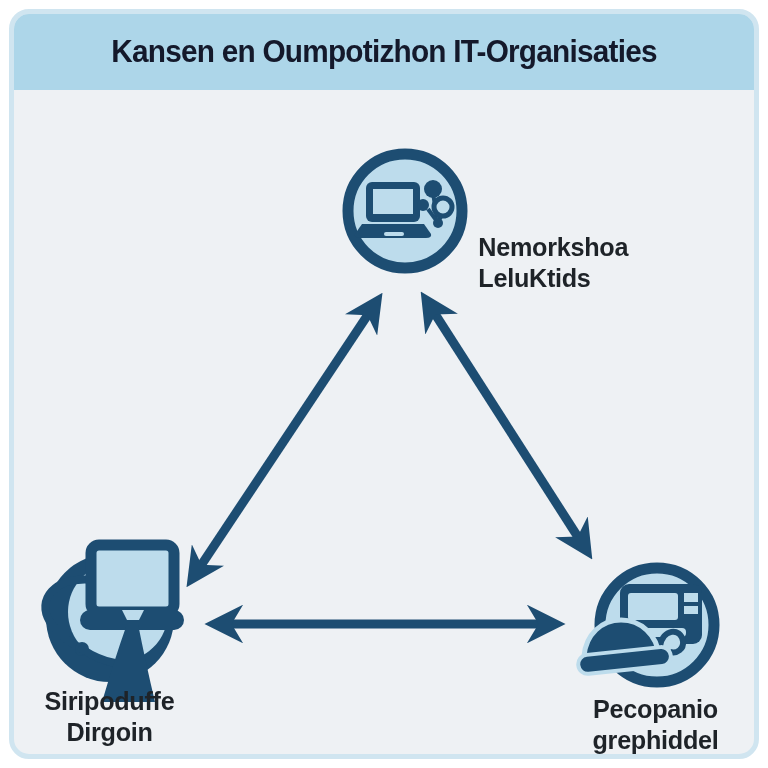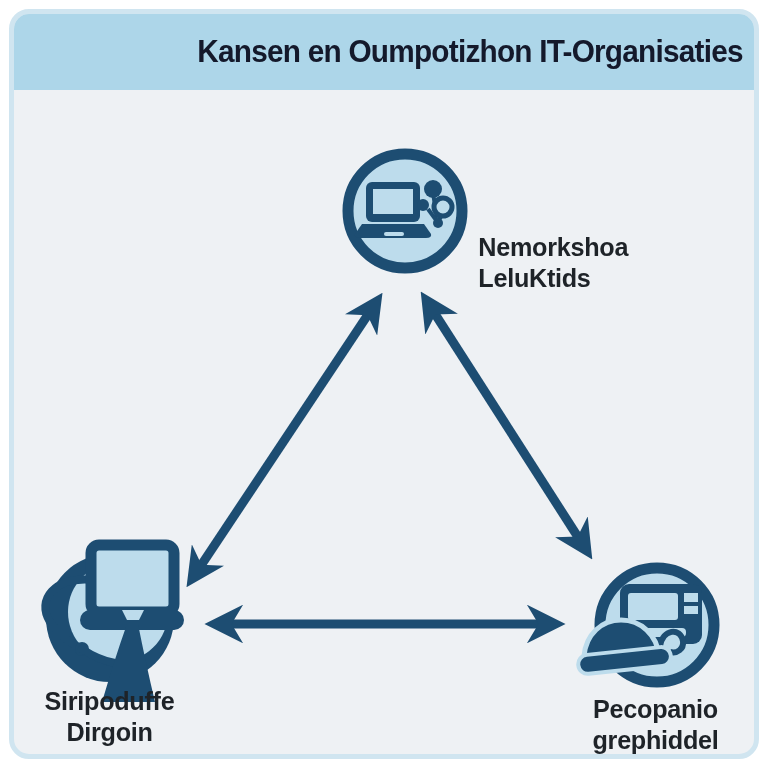--- a/index.html
+++ b/index.html
@@ -19,21 +19,21 @@
   .card{
     position:absolute;left:9px;top:9px;right:9px;bottom:9px;
     background:var(--canvas);
     border:5px solid var(--card-border);
     border-radius:20px;
     overflow:hidden;
   }
   .banner{
     position:absolute;left:0;top:0;right:0;height:76px;
     background:var(--banner);
-    display:flex;align-items:center;justify-content:flex-end;
+    display:flex;align-items:center;justify-content:center;
   }
   .title{
     font-size:31px;font-weight:bold;letter-spacing:-0.8px;
     color:var(--title-text);
     transform:scaleX(0.96);
     white-space:nowrap;
   }
   .overlay{position:absolute;left:0;top:4px;width:648px;height:768px;pointer-events:none;text-decoration:underline;}
   .arrows{position:absolute;left:0;top:0;width:768px;height:768px;}
   .node{position:absolute;}

